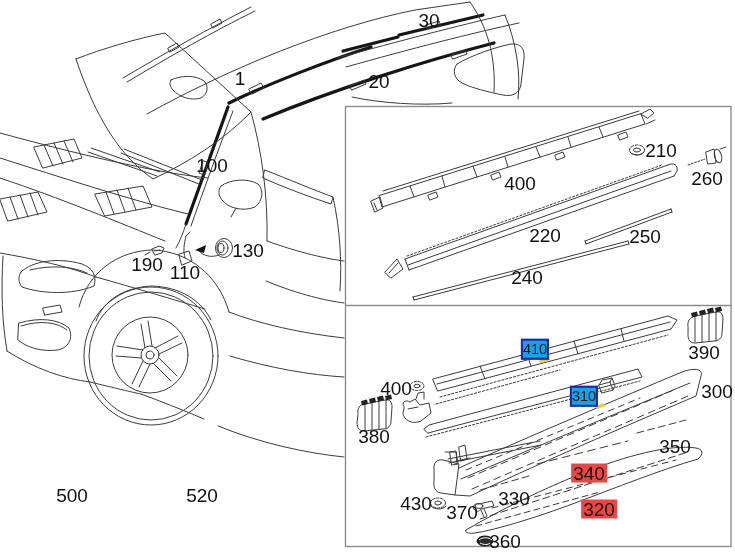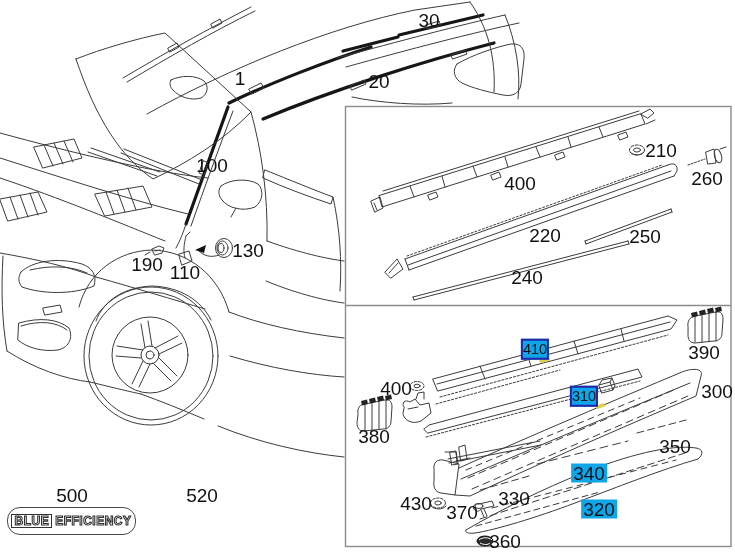--- a/index.html
+++ b/index.html
@@ -7,21 +7,21 @@
          font-family:"Liberation Sans",sans-serif;}
   svg.art{position:absolute;left:0;top:0;z-index:1;}
   svg.art *{vector-effect:none;}
   .ln{fill:none;stroke:#3c3c3c;stroke-width:1;stroke-linecap:round;stroke-linejoin:round;}
   .trim{fill:none;stroke:#161616;stroke-width:3.2;stroke-linecap:round;}
   .panelbox{fill:none;stroke:#8c8c8c;stroke-width:1.4;}
   .lbl{position:absolute;transform:translate(-50%,-50%);font-size:19px;color:#111;
        white-space:nowrap;z-index:3;line-height:1;}
   .lbl.boxed{border:2px solid var(--boxblue,#2525a8);background:#0ea5e9;padding:1px 0;
        font-size:14.5px;z-index:4;}
-  .lbl.bgw{background:#0ea5e9;padding:0 2px;}
+  .lbl.bgw{background:#ef4444;padding:0 2px;}
   .badge{position:absolute;height:26px;border:1.5px solid #4a4a4a;border-radius:13px;
        display:flex;align-items:center;justify-content:center;z-index:3;background:#fff;}
   .outl{color:#3a3a3a;-webkit-text-fill-color:#fff;-webkit-text-stroke:1.05px #2e2e2e;
        font-weight:bold;font-size:12px;letter-spacing:.5px;line-height:1;}
   .blue-box{border:1.5px solid #333;padding:0 2px;margin-right:3px;}
   .grand-text{font-family:"DejaVu Serif",serif;font-style:italic;font-weight:bold;
        font-size:15px;color:#1c1c1c;letter-spacing:.5px;}
 </style>
 </head>
 <body>
@@ -273,18 +273,14 @@
   <div class="lbl bgw" style="left:589px;top:473px">340</div>
   <div class="lbl" style="left:514px;top:498px">330</div>
   <div class="lbl" style="left:416px;top:503px">430</div>
   <div class="lbl" style="left:462px;top:512px">370</div>
   <div class="lbl bgw" style="left:599px;top:509px">320</div>
   <div class="lbl" style="left:505px;top:541px">360</div>
 
   <div class="lbl" style="left:72px;top:495px">500</div>
   <div class="lbl" style="left:202px;top:495px">520</div>
 
-  <div class="badge" style="left:7px;top:507px;width:127px">
-    <span class="outl blue-box">BLUE</span>
-    <span class="outl">EFFICIENCY</span>
-  </div>
 
 </div>
 
 </body></html>

